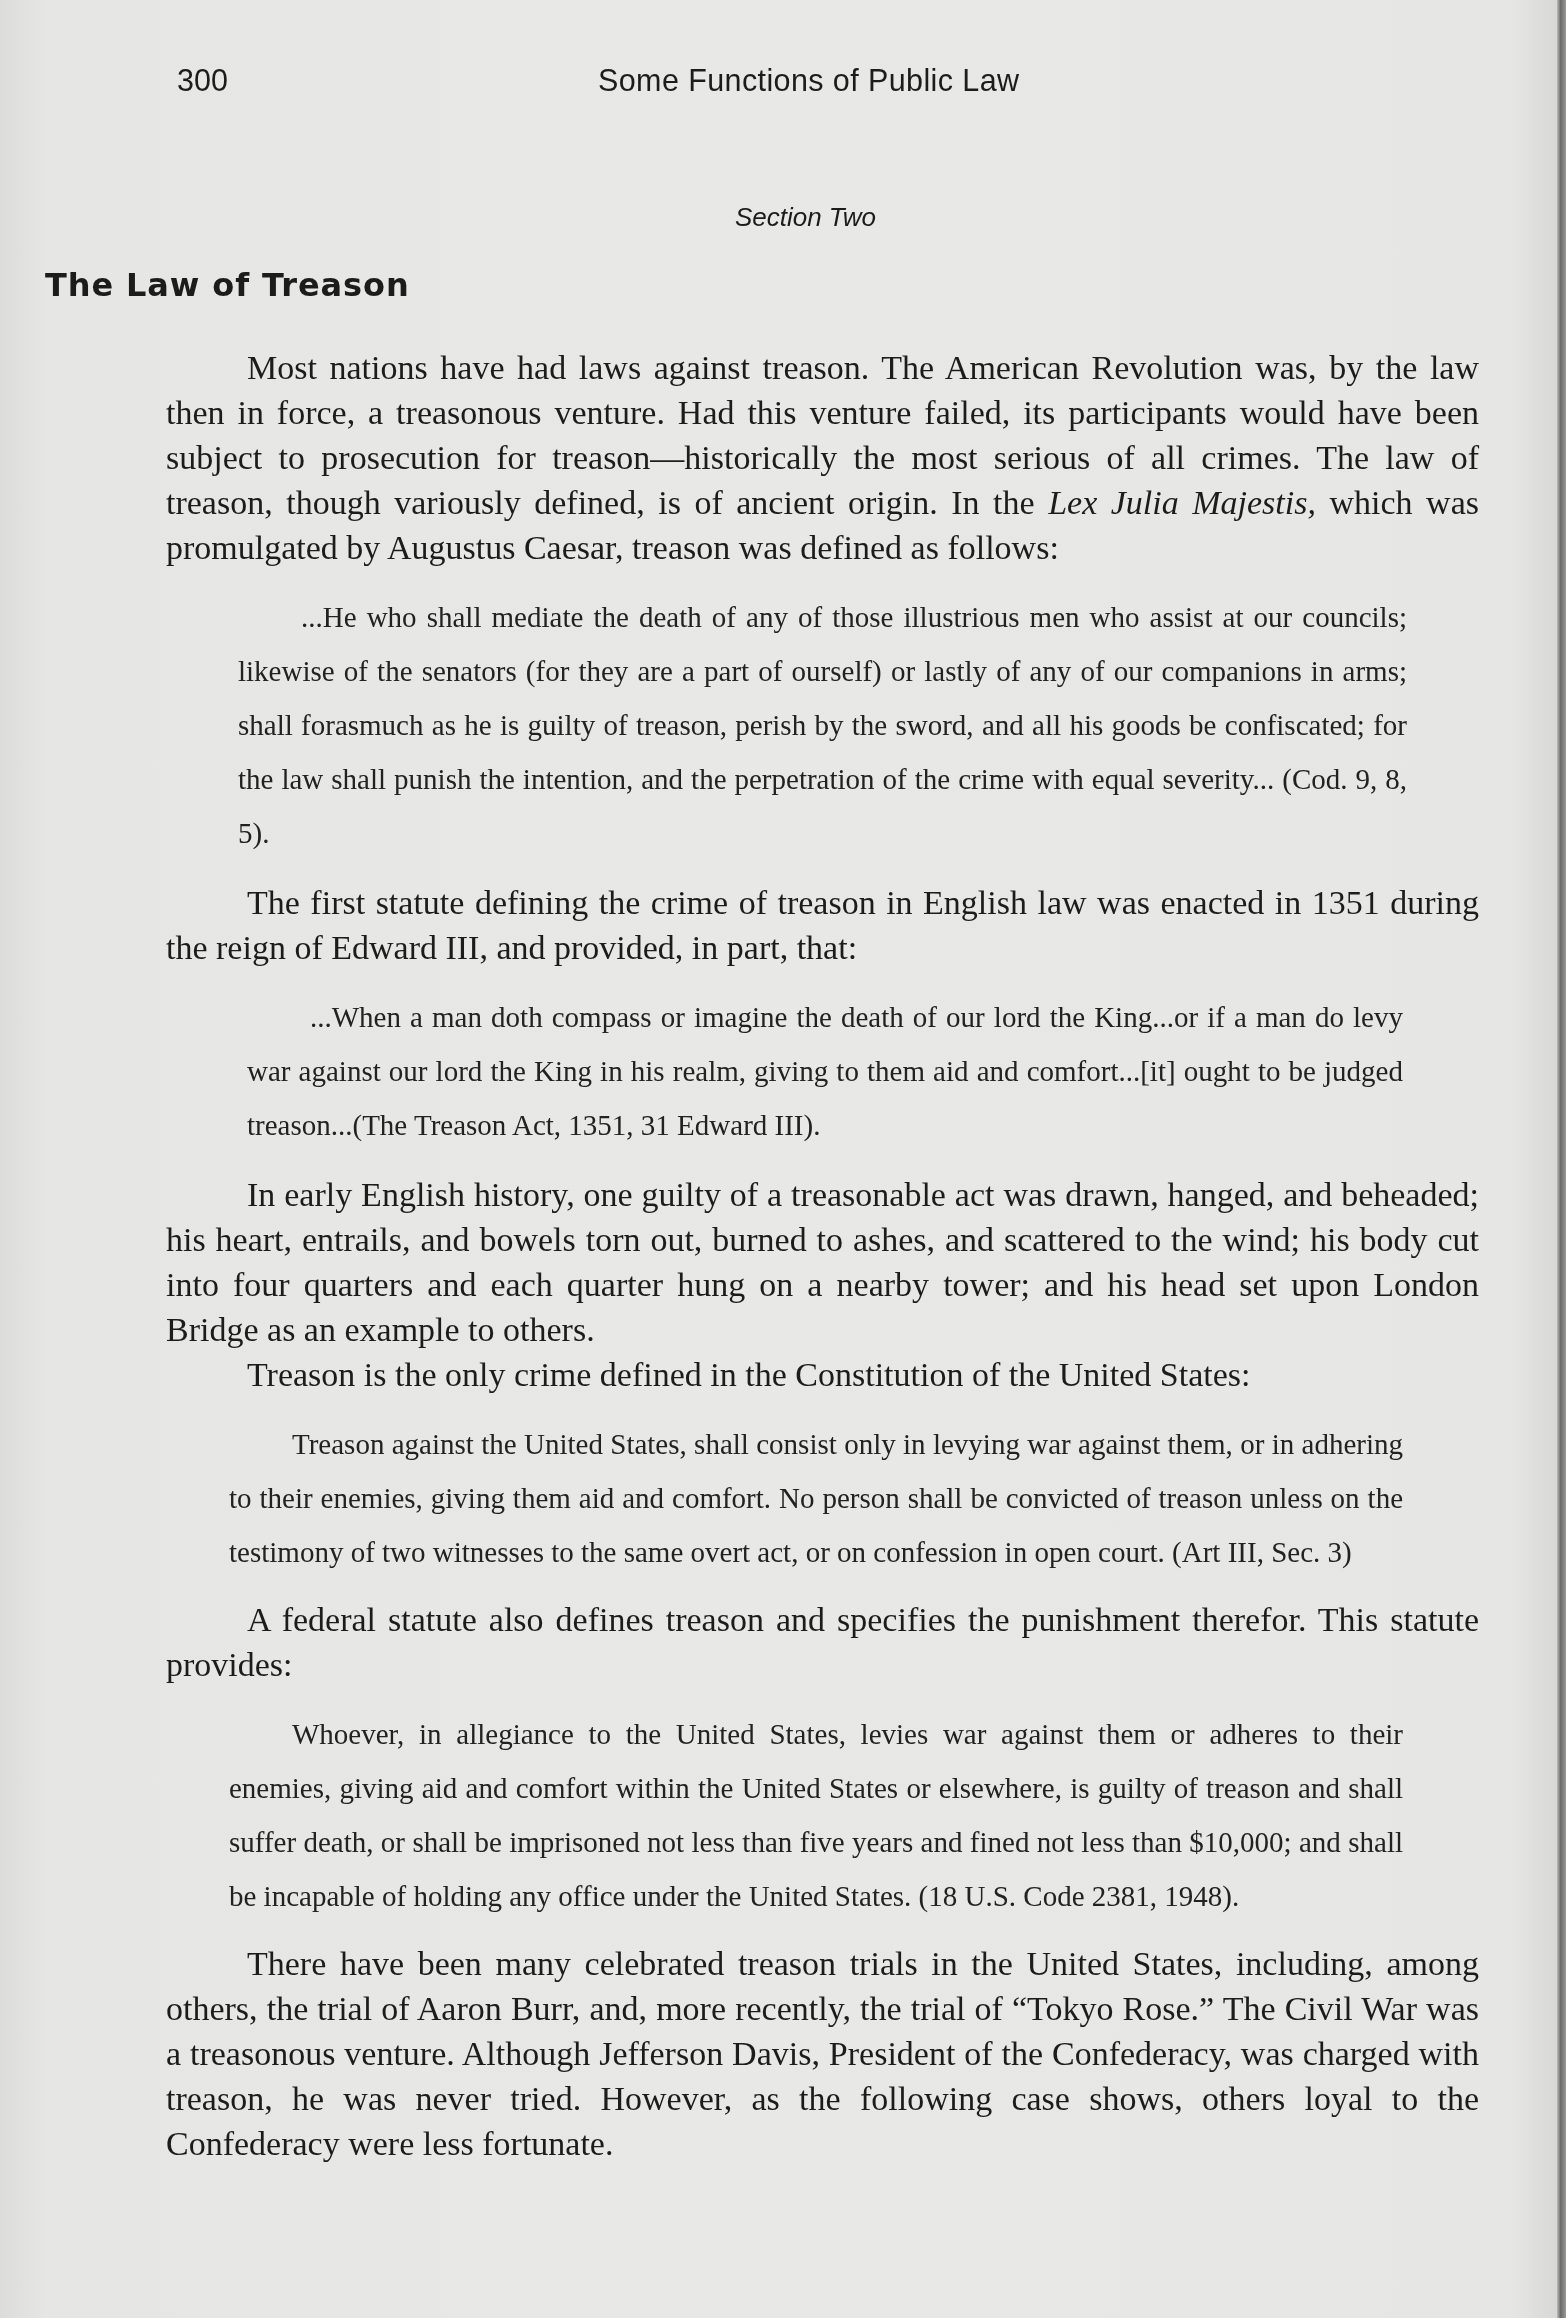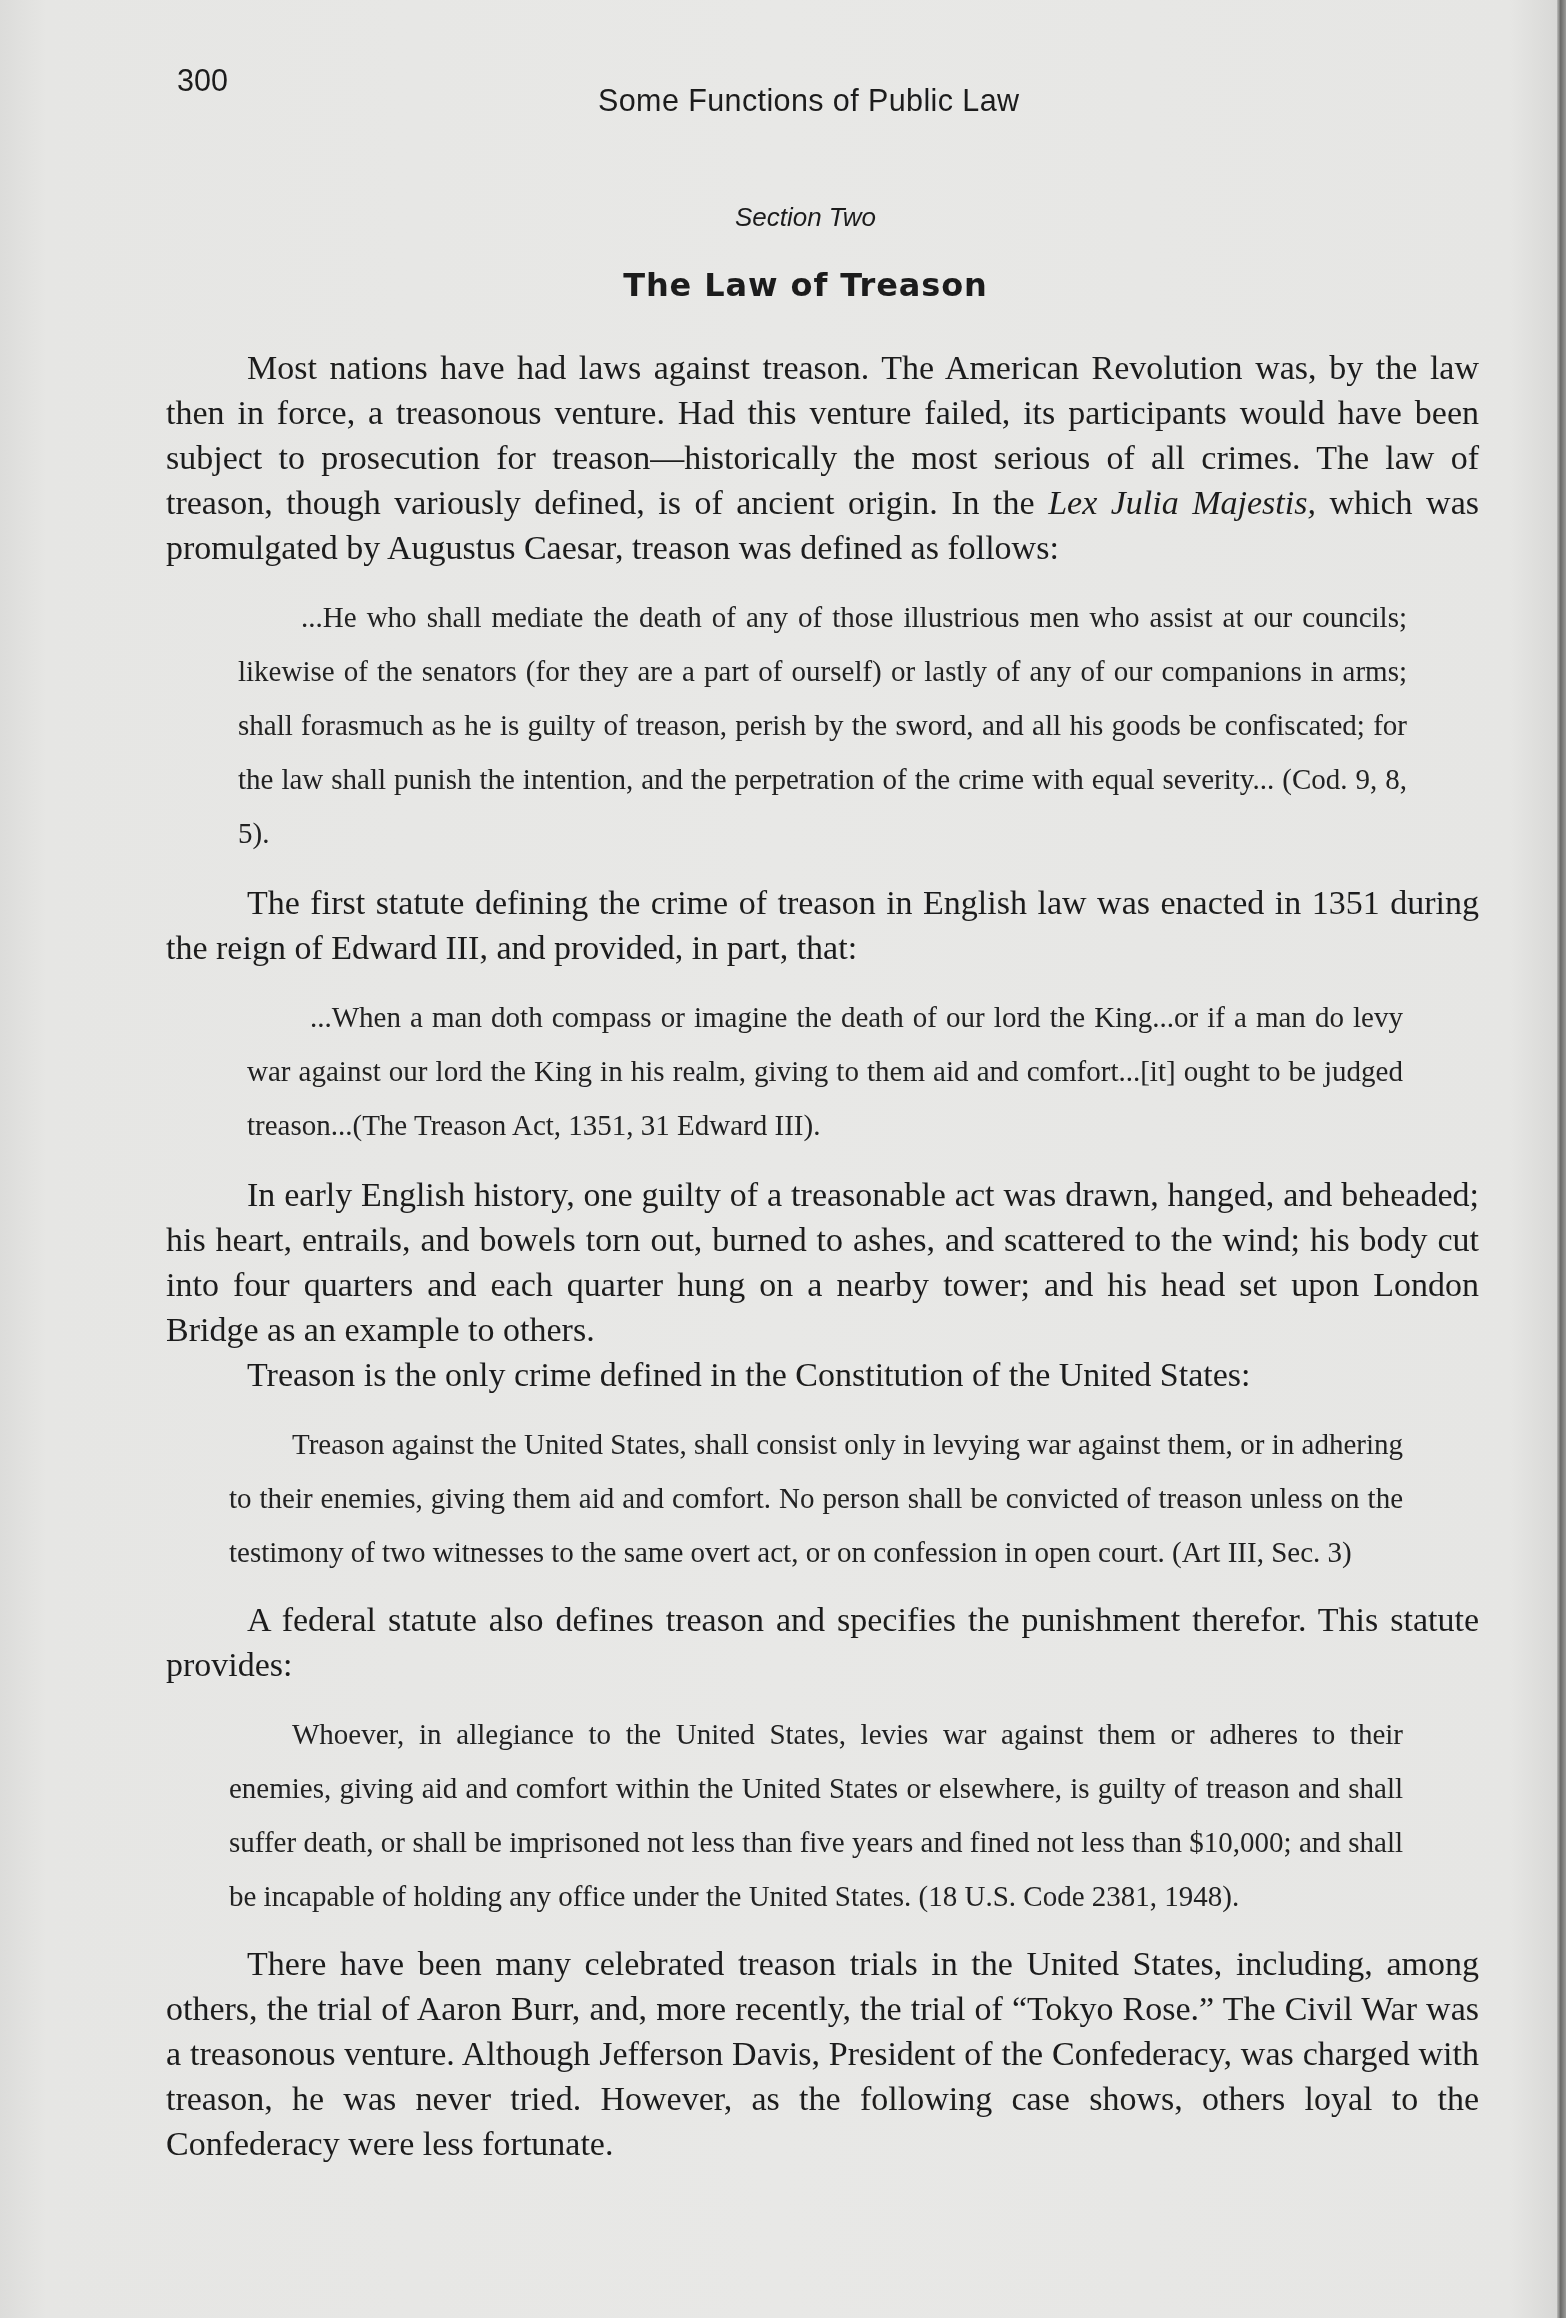--- a/index.html
+++ b/index.html
@@ -18,29 +18,29 @@
   .page-edge {
     position: absolute; right: 0; top: 0; width: 9px; height: 2319px;
     background: linear-gradient(90deg, #bdbdbb, #6a6a68 40%, #9a9a98);
   }
   .running-head {
     position: absolute; top: 63px; left: 177px; width: 896px; height: 45px;
     font-family: "Liberation Sans", "DejaVu Sans", sans-serif;
     font-size: 30.5px;
   }
   .page-number { position: absolute; left: 0; top: 0; }
-  .book-title { position: absolute; left: 421px; top: 0; letter-spacing: 0.4px; margin-top: 20px; }
+  .book-title { position: absolute; left: 421px; top: 0; letter-spacing: 0.4px; }
   .section-label {
     position: absolute; top: 202px; left: 0; width: 1566px; text-align: center;
     font-family: "Liberation Sans", "DejaVu Sans", sans-serif;
     font-style: italic; font-size: 26px;
     padding-left: 45px; box-sizing: border-box;
   }
   .section-title {
-    position: absolute; top: 266px; left: 0; width: 1566px; text-align: center;
+    position: absolute; top: 266px; left: 0; width: 1566px; 
     font-family: "DejaVu Sans", "Liberation Sans", sans-serif;
     font-weight: bold; font-size: 32px; letter-spacing: 0.9px;
     padding-left: 45px; box-sizing: border-box;
   }
   .body {
     position: absolute; left: 166px; top: 345px; width: 1313px;
   }
   .para {
     font-size: 34px; line-height: 45px;
     text-align: justify; text-indent: 81px;

